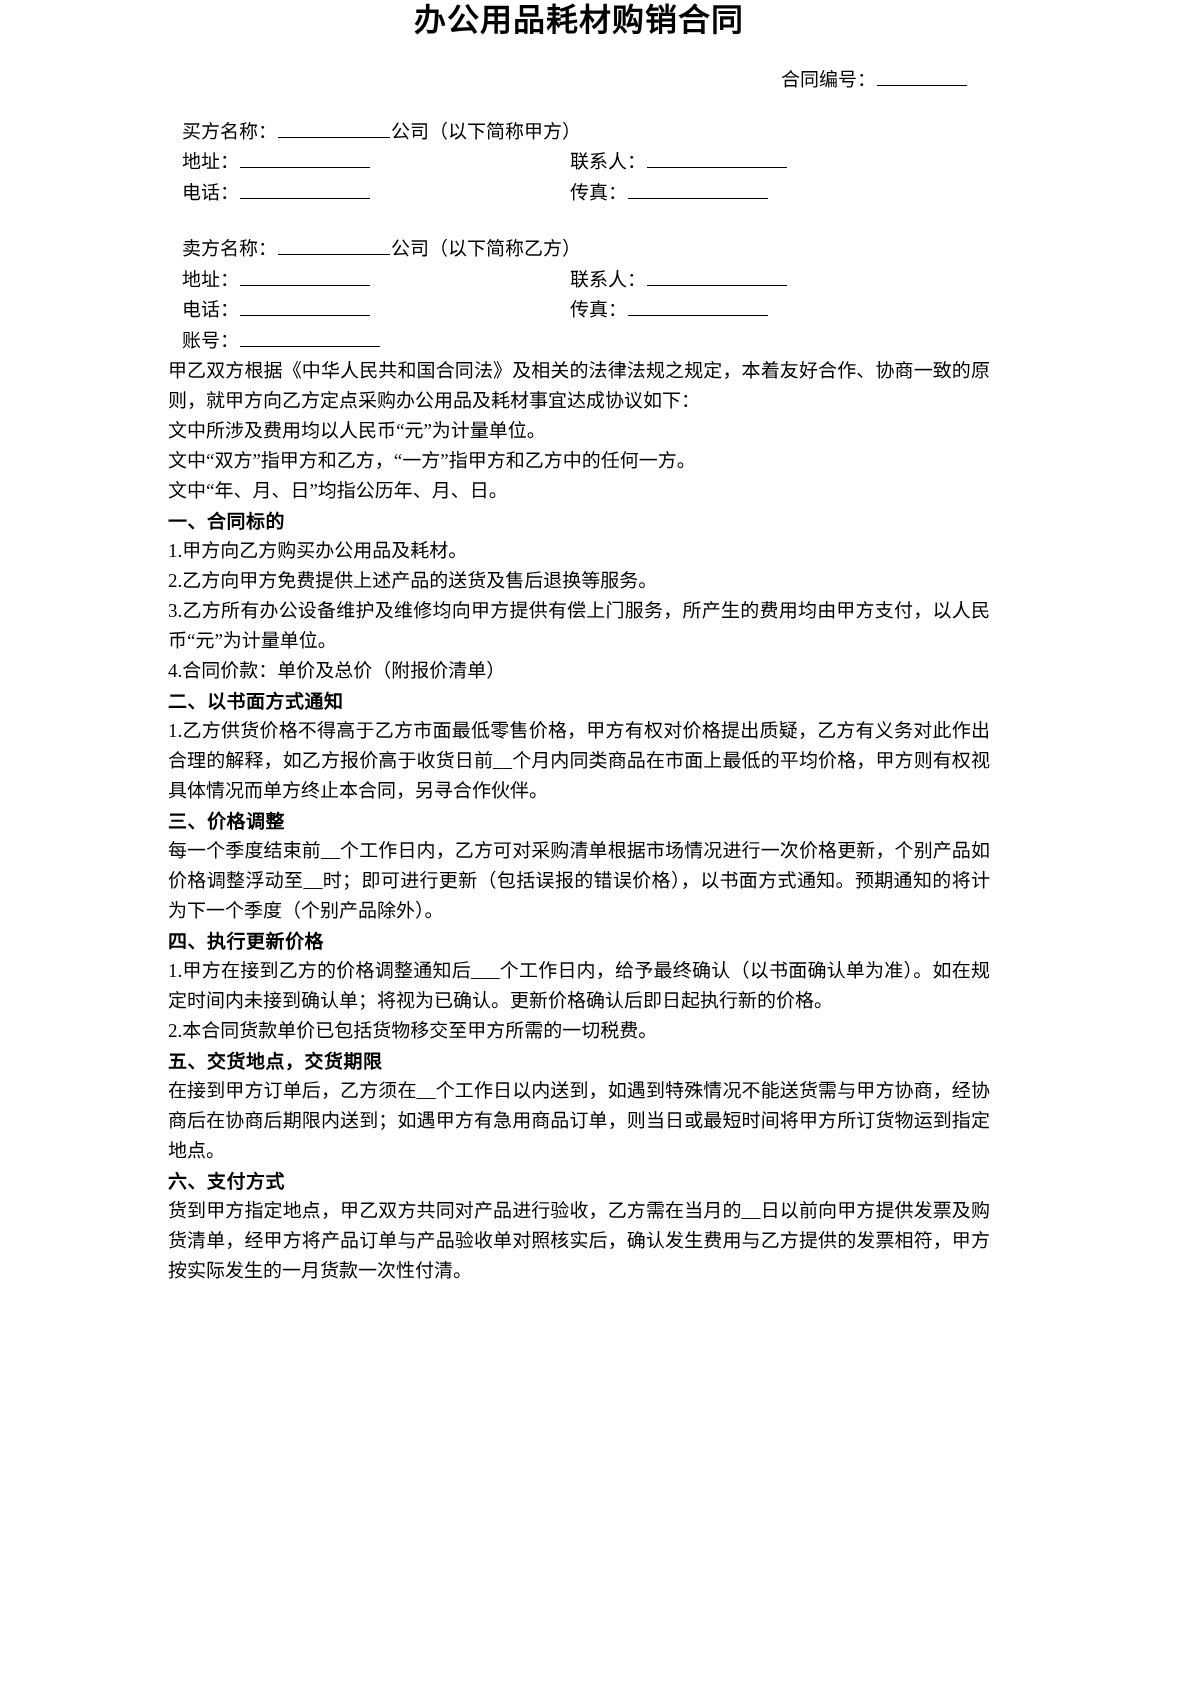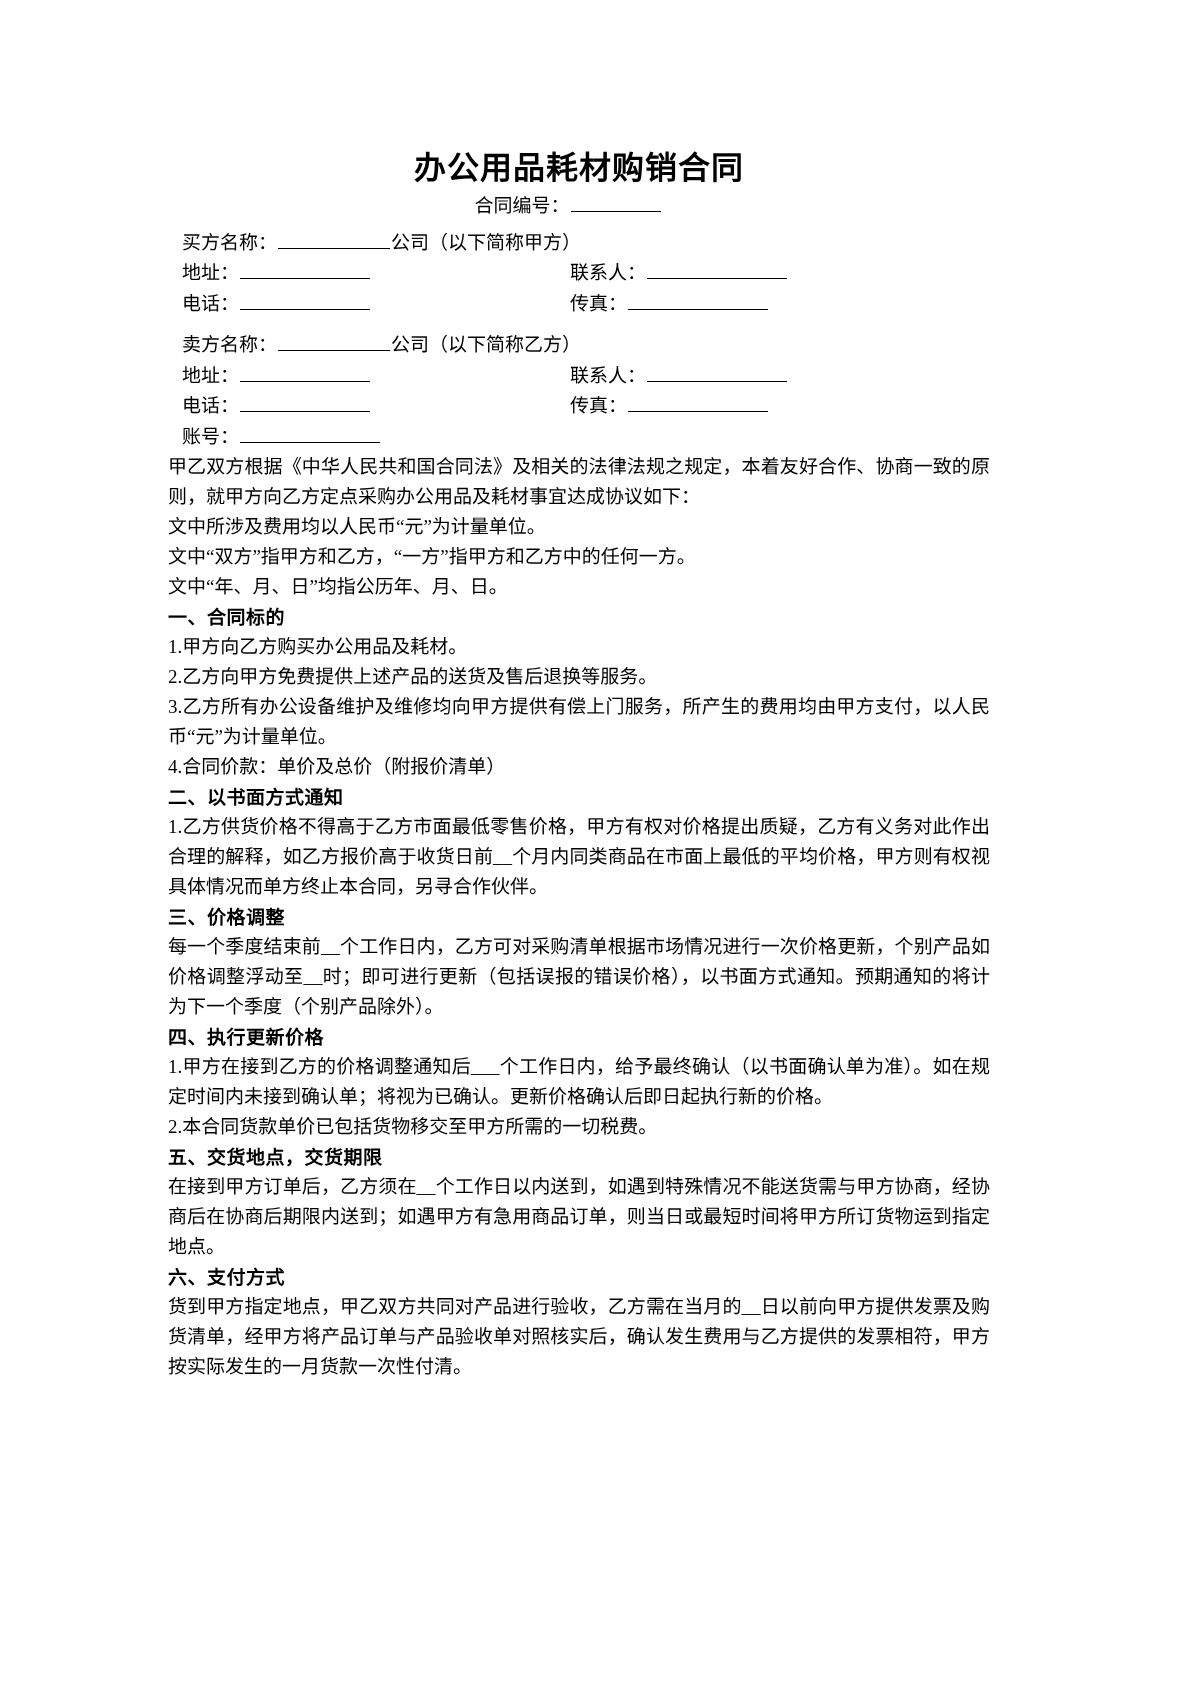--- a/index.html
+++ b/index.html
@@ -26,32 +26,32 @@
     left: 168px;
     top: 0;
     width: 822px;
   }
   .doc-title {
     text-align: center;
     font-size: 32px;
     font-weight: bold;
     letter-spacing: 1px;
     margin: 0;
-    padding-top: 148px;
     line-height: 1.3;
     font-family: "DejaVu Sans", "Liberation Sans", sans-serif;
   }
   .contract-no {
-    text-align: center;
-    font-size: 19px;
+    text-align: right;
+    font-size: 19px;
+    margin-top: 22px;
     padding-right: 22px;
     white-space: nowrap;
   }
   .party-block {
-    margin-top: 10px;
+    margin-top: 25px;
   }
   .field-row {
     display: flex;
     align-items: baseline;
     font-size: 19px;
     line-height: 1.62;
     padding-left: 14px;
   }
   .field-col {
     display: flex;

